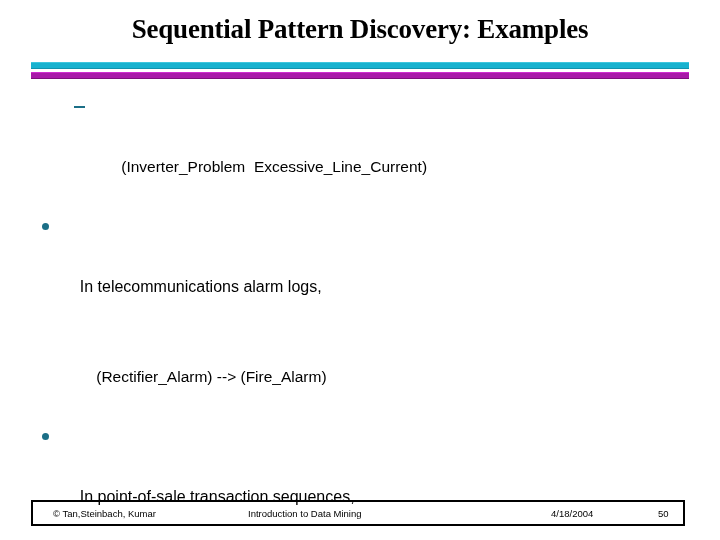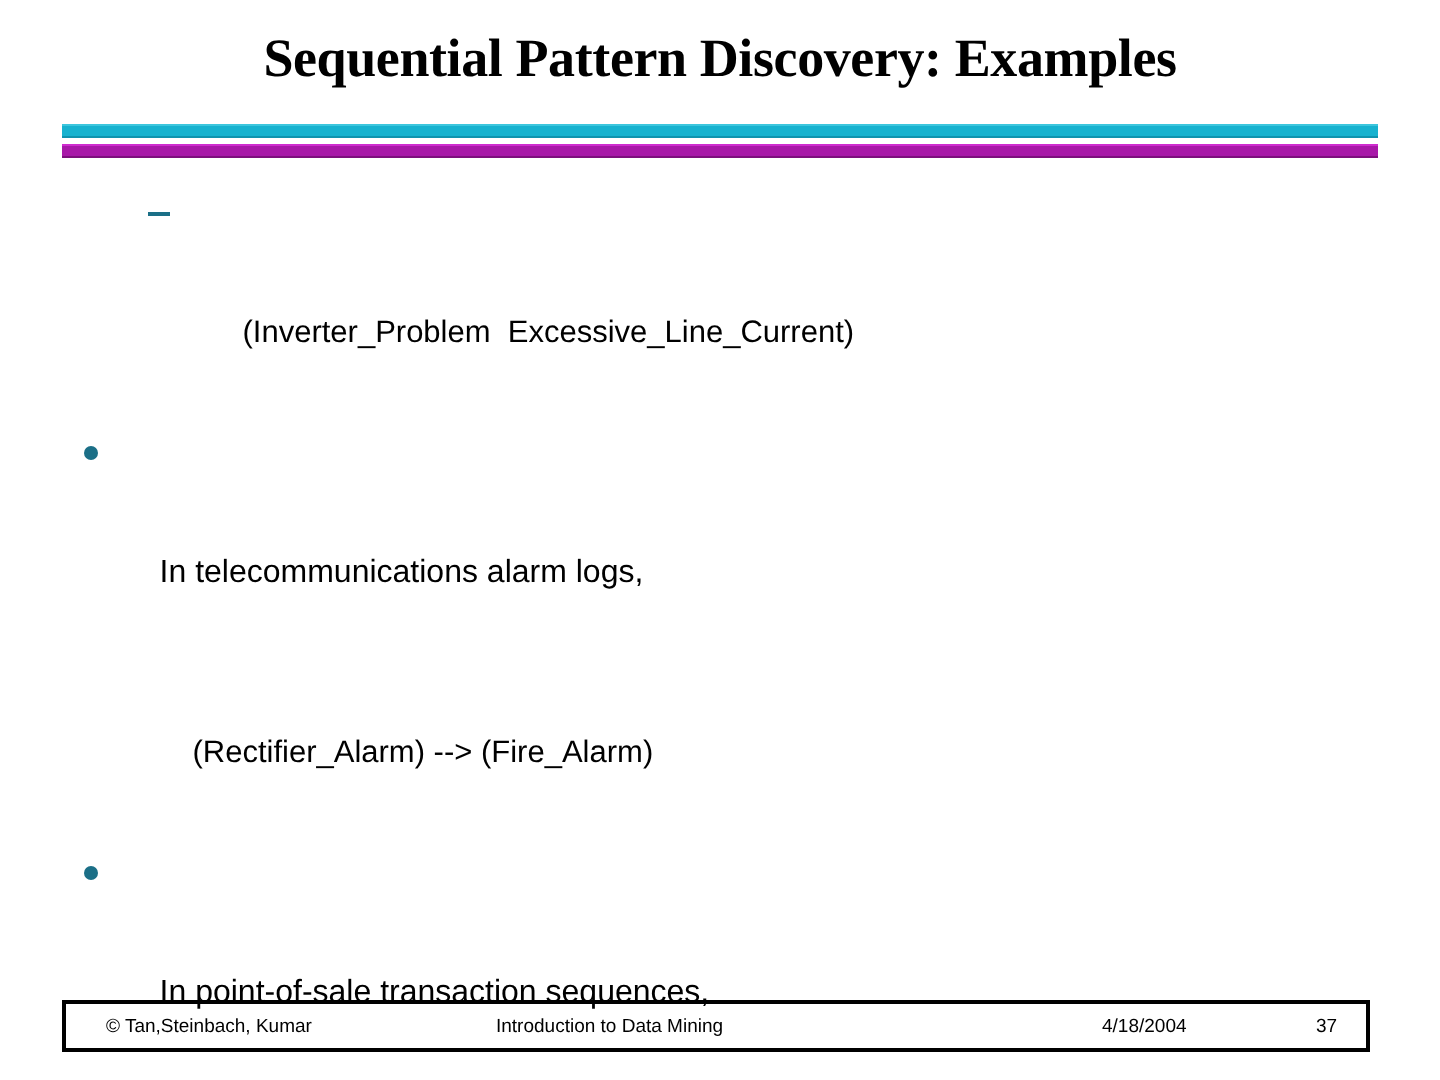--- a/index.html
+++ b/index.html
@@ -172,14 +172,14 @@
     <span class="bullet-dot"></span>
     <span>In point-of-sale transaction sequences,</span>
   </div>
 
 </div>
 
 <div class="footer">
   <span class="footer-copyright">© Tan,Steinbach, Kumar</span>
   <span class="footer-center">Introduction to Data Mining</span>
   <span class="footer-date">4/18/2004</span>
-  <span class="footer-page">37</span>
+  <span class="footer-page">50</span>
 </div>
 
 </body></html>

